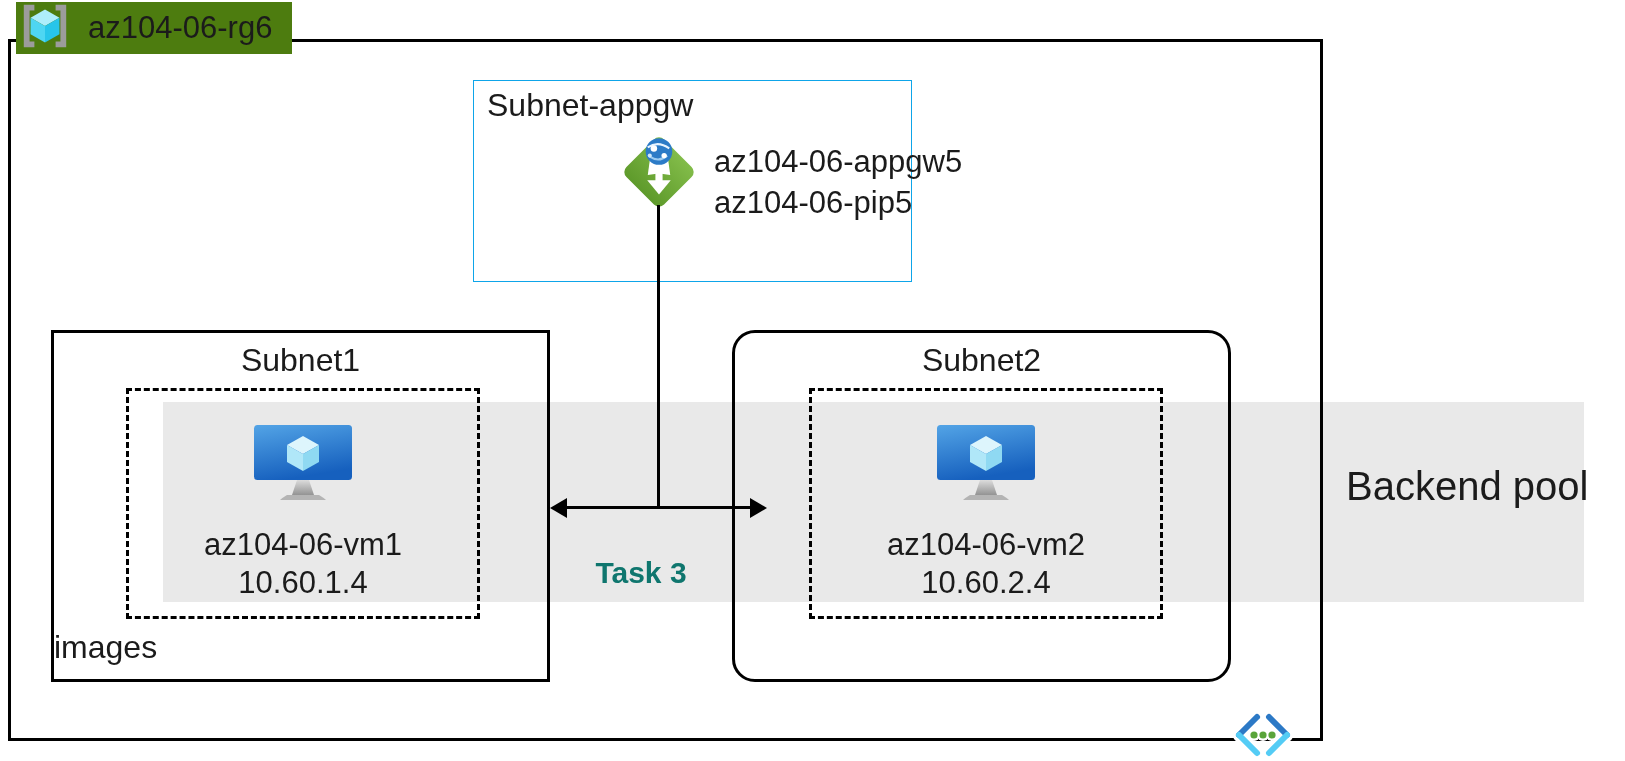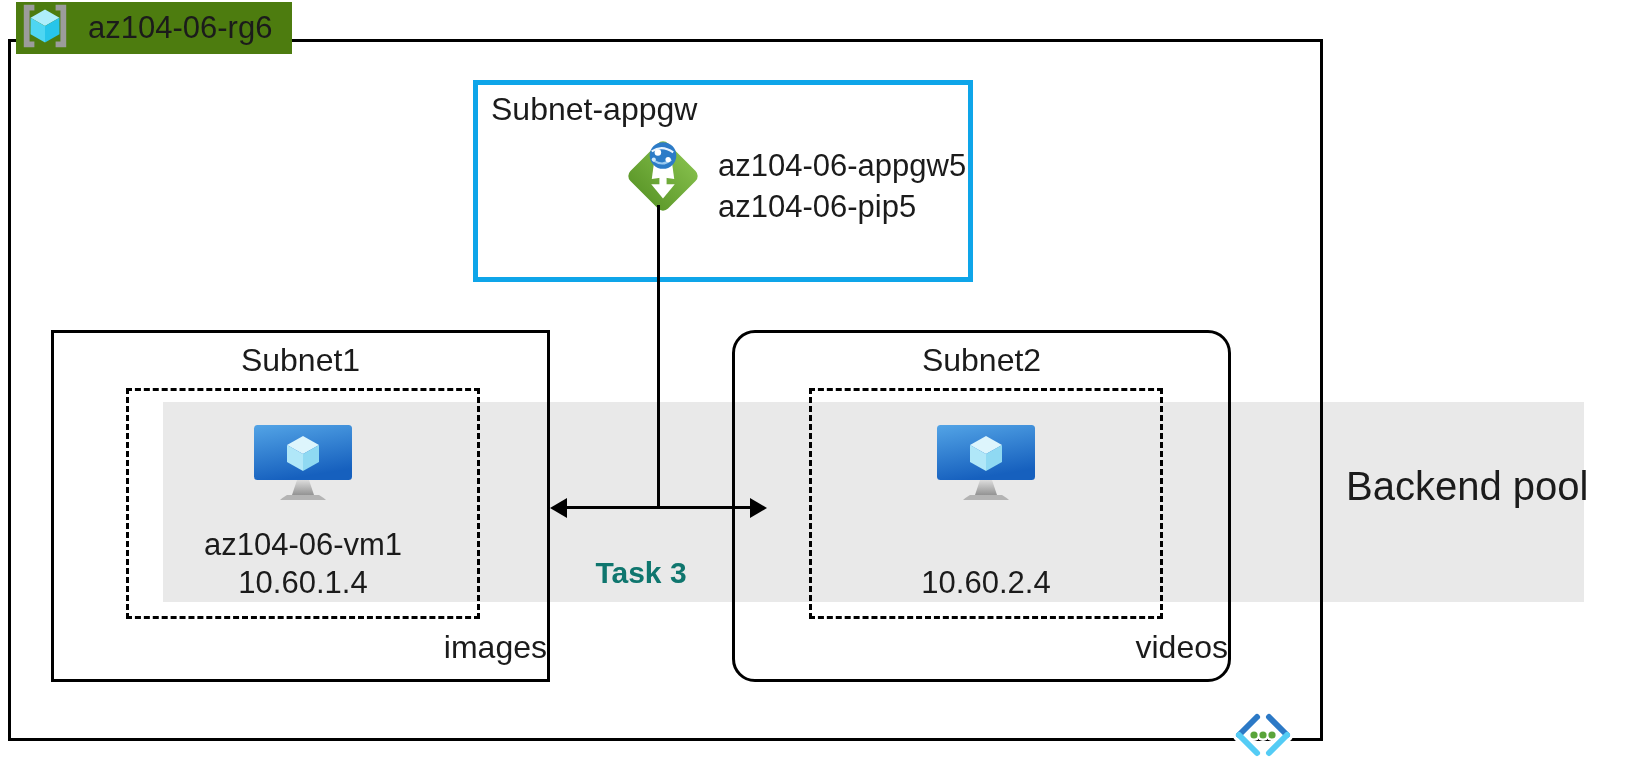--- a/index.html
+++ b/index.html
@@ -14,40 +14,40 @@
   .band { position:absolute; left:163px; top:402px; width:1421px; height:200px; background:#E9E9E9; }
   .backend-label { position:absolute; left:1346px; top:464px; font-size:40px; white-space:nowrap; }
 
   
   .rg-box { position:absolute; left:8px; top:39px; width:1315px; height:702px; border:3px solid #000; background:transparent; }
   .rg-header { position:absolute; left:16px; top:2px; height:52px; display:flex; align-items:center; gap:16px;
                background:#4d7c0f; padding:0 20px 0 2px; z-index:6; }
   .rg-label { font-size:31px; white-space:nowrap; }
 
   
-  .appgw-box { position:absolute; left:473px; top:80px; width:500px; height:202px; border:5px solid #0ea5e9; }
+  .appgw-box { position:absolute; left:473px; top:80px; width:439px; height:202px; border:1px solid #0ea5e9; }
   .appgw-title { position:absolute; left:13px; top:6px; font-size:32px; white-space:nowrap; }
   .appgw-icon { position:absolute; left:142px; top:48px; width:86px; height:86px; }
   .appgw-labels { position:absolute; left:240px; top:60px; font-size:31px; line-height:41px; white-space:nowrap; }
 
   
   .subnet-box { position:absolute; top:330px; width:499px; height:352px; border:3px solid #000; }
   .subnet1-box { left:51px; }
   .subnet2-box { left:732px;border-radius:23px; }
   .subnet-title { text-align:center; margin-top:9px; font-size:32px; }
   .dashed-box { position:absolute; top:55px; width:354px; height:231px; border:3px dashed #000; }
   .subnet1-box .dashed-box, .subnet1-box .vm-name, .subnet1-box .vm-ip { left:72px; }
   .subnet2-box .dashed-box, .subnet2-box .vm-name, .subnet2-box .vm-ip { left:74px; }
   .vm-icon { position:absolute; top:91px; width:100px; height:80px; }
   .subnet1-box .vm-icon { left:199px; }
   .subnet2-box .vm-icon { left:201px; }
   .vm-name, .vm-ip { position:absolute; width:354px; text-align:center; font-size:31px; }
   .vm-name { top:194px; }
   .vm-ip { top:232px; }
-  .subnet-caption { position:absolute; top:296px; left:0; width:100%; text-align:right; font-size:32px; }
+  .subnet-caption { position:absolute; top:296px; left:0; width:100%; text-align:left; font-size:32px; }
 
   
   .connector-v { position:absolute; left:657px; top:205px; width:3px; height:303px; background:#000; }
   .connector-h { position:absolute; left:564px; top:506px; width:190px; height:3px; background:#000; }
   .arrowhead { position:absolute; top:498px; width:0; height:0;
                border-top:10px solid transparent; border-bottom:10px solid transparent; }
   .arrowhead-left  { left:550px; border-right:17px solid #000; }
   .arrowhead-right { left:750px; border-left:17px solid #000; }
 
   .task-label { position:absolute; left:561px; top:556px; width:160px; text-align:center;
@@ -154,22 +154,22 @@
     <span class="vm-icon">
       <svg width="100" height="80" viewBox="0 0 100 80">
         <rect x="1" y="1" width="98" height="55" rx="3.5" fill="url(#vm-blue)"></rect>
         <path d="M50,12 L66,21 50,30 34,21 Z" fill="#DDF5FC"></path>
         <path d="M34,21 L50,30 V47 L34,38 Z" fill="#B0E7F8"></path>
         <path d="M66,21 L50,30 V47 L66,38 Z" fill="#8FD9F2"></path>
         <path d="M44,56 h12 l5,15 h-22 Z" fill="url(#stand-gray)"></path>
         <path d="M34,71 h32 q5,3 7,5 h-46 q2,-2 7,-5 Z" fill="#B4B4B4"></path>
       </svg>
     </span>
+    <div class="vm-name">az104-06-vm2</div>
     <div class="vm-ip">10.60.2.4</div>
-    <div class="subnet-caption">videos</div>
   </div>
 
   <span class="vnet-icon">
     <svg width="64" height="50" viewBox="0 0 64 50">
       <path d="M26,6 L8,24 26,42" fill="none" stroke="#ffffff" stroke-width="13" stroke-linecap="round" stroke-linejoin="round"></path>
       <path d="M38,6 L56,24 38,42" fill="none" stroke="#ffffff" stroke-width="13" stroke-linecap="round" stroke-linejoin="round"></path>
       <circle cx="23" cy="24" r="6" fill="#ffffff"></circle>
       <circle cx="32" cy="24" r="6" fill="#ffffff"></circle>
       <circle cx="41" cy="24" r="6" fill="#ffffff"></circle>
       <path d="M26,6 L8,24" fill="none" stroke="#2C79C6" stroke-width="6" stroke-linecap="round"></path>

